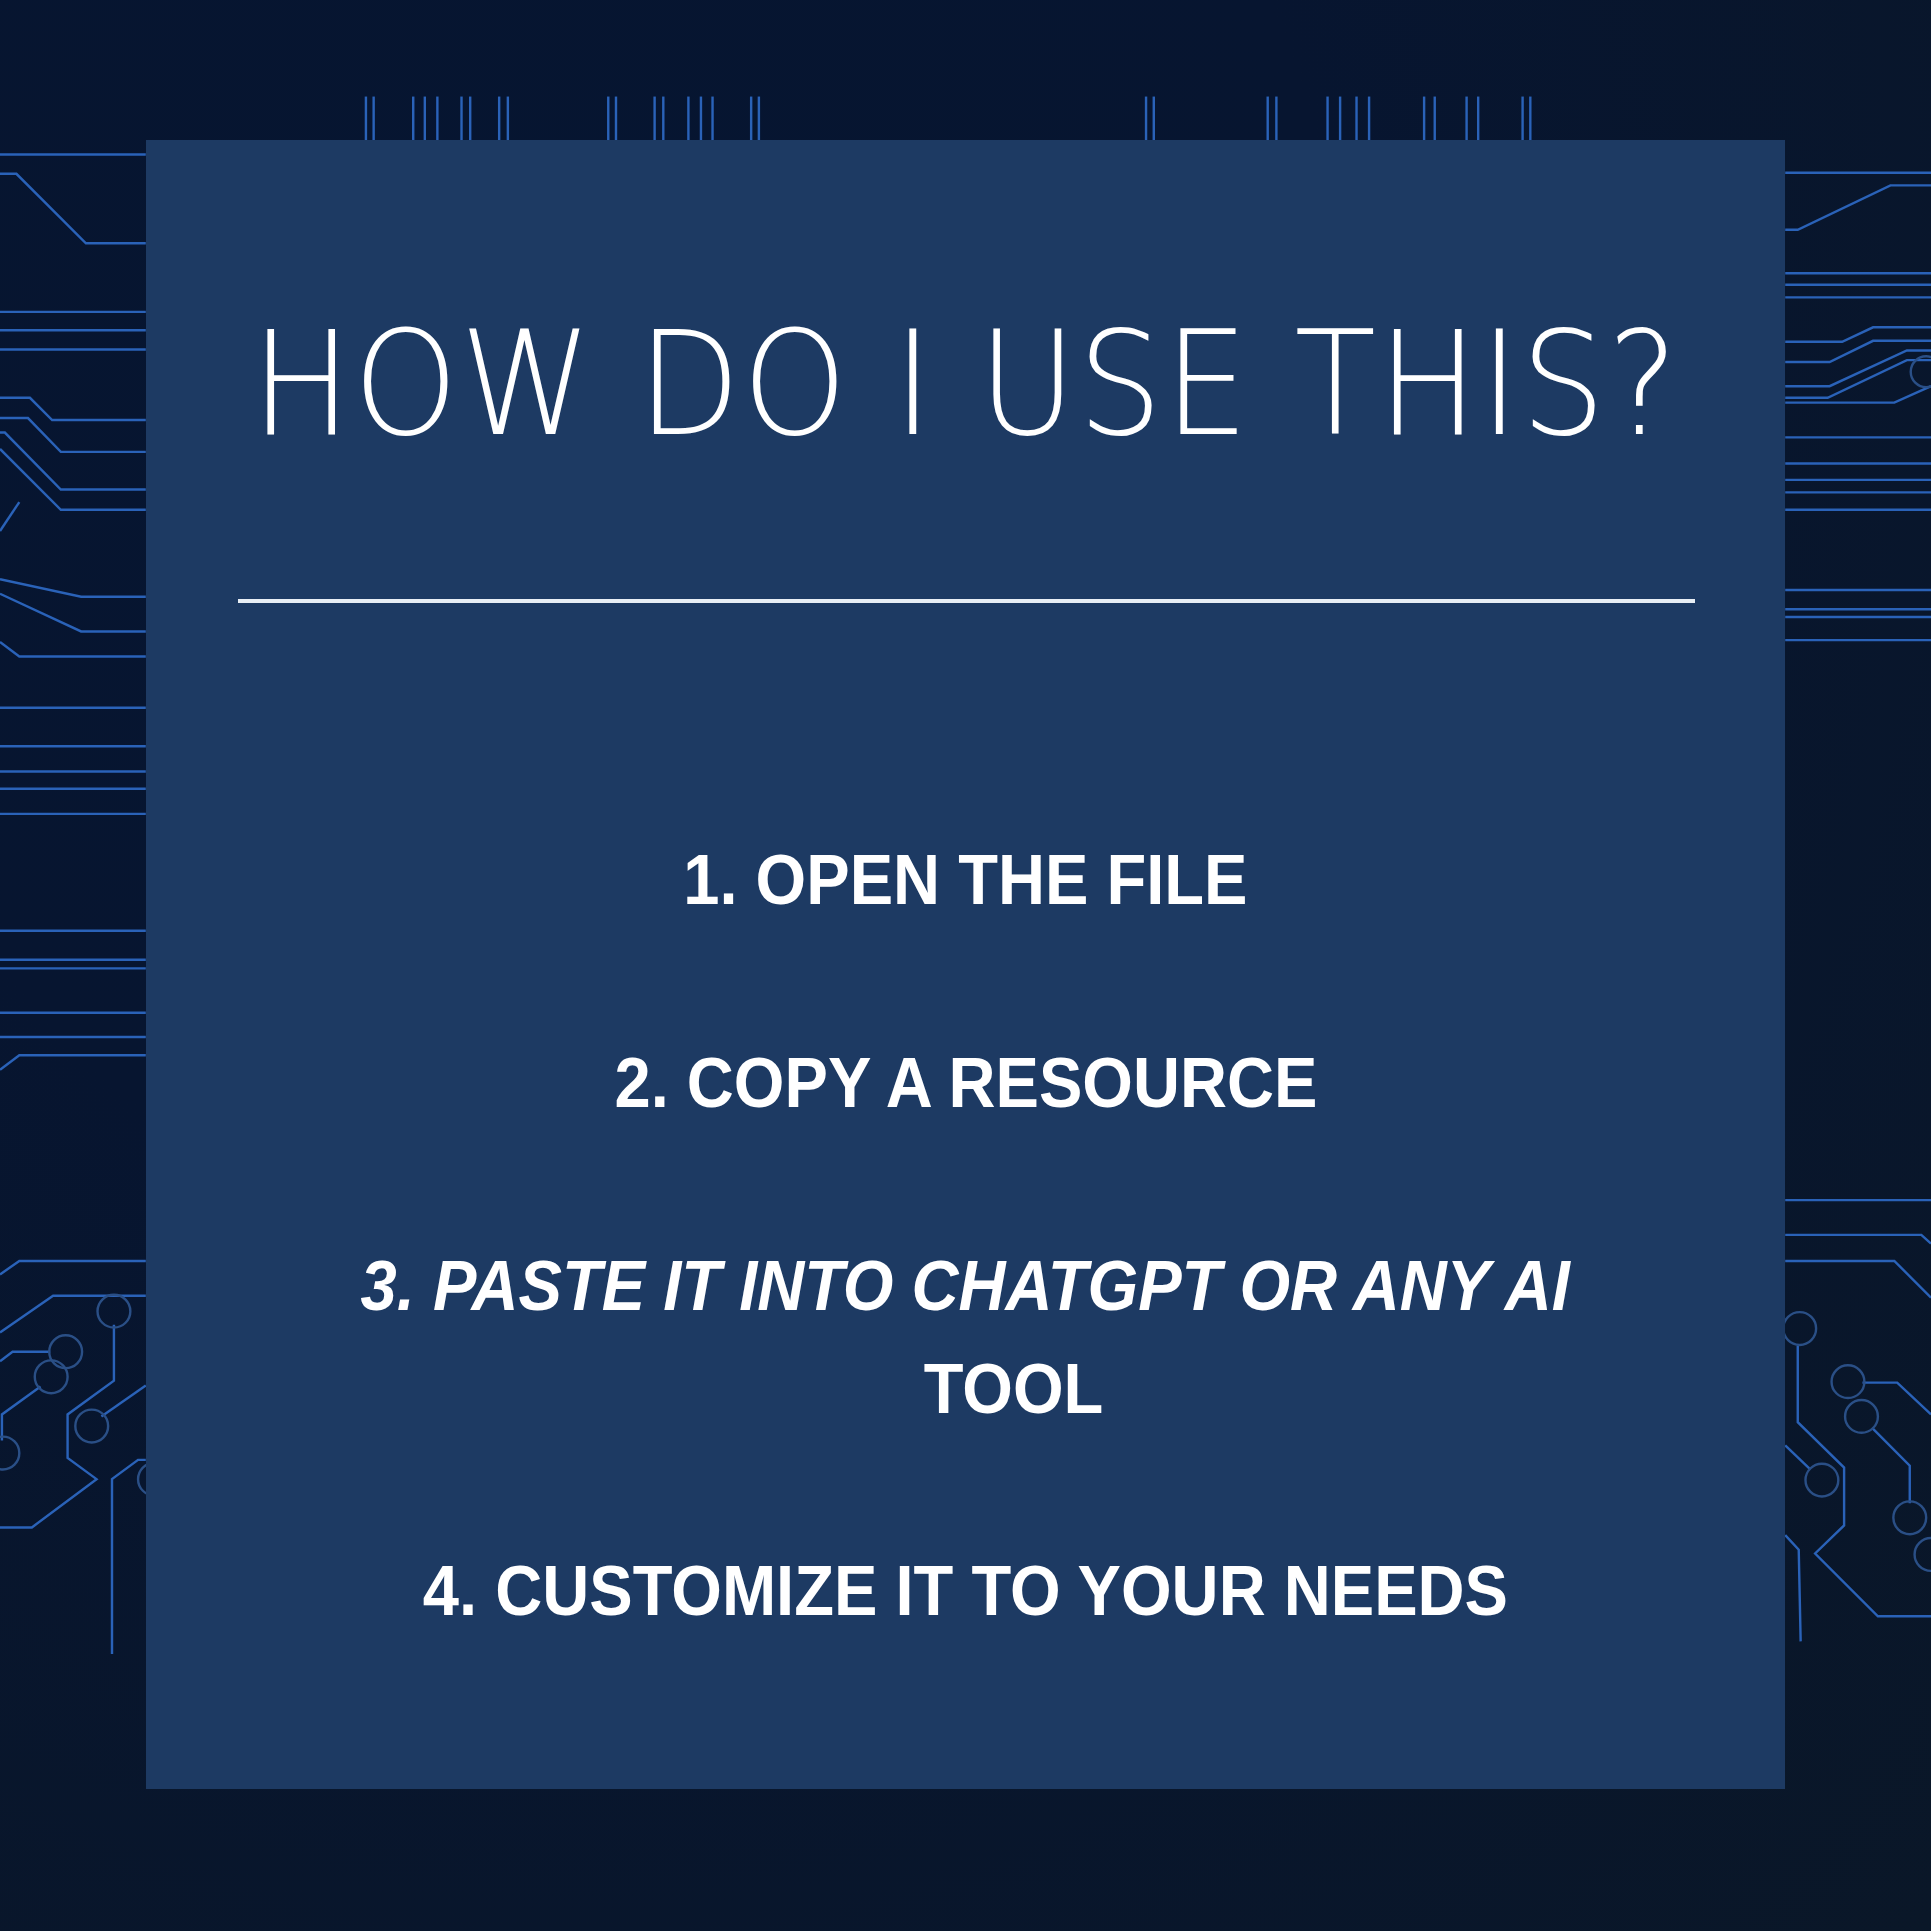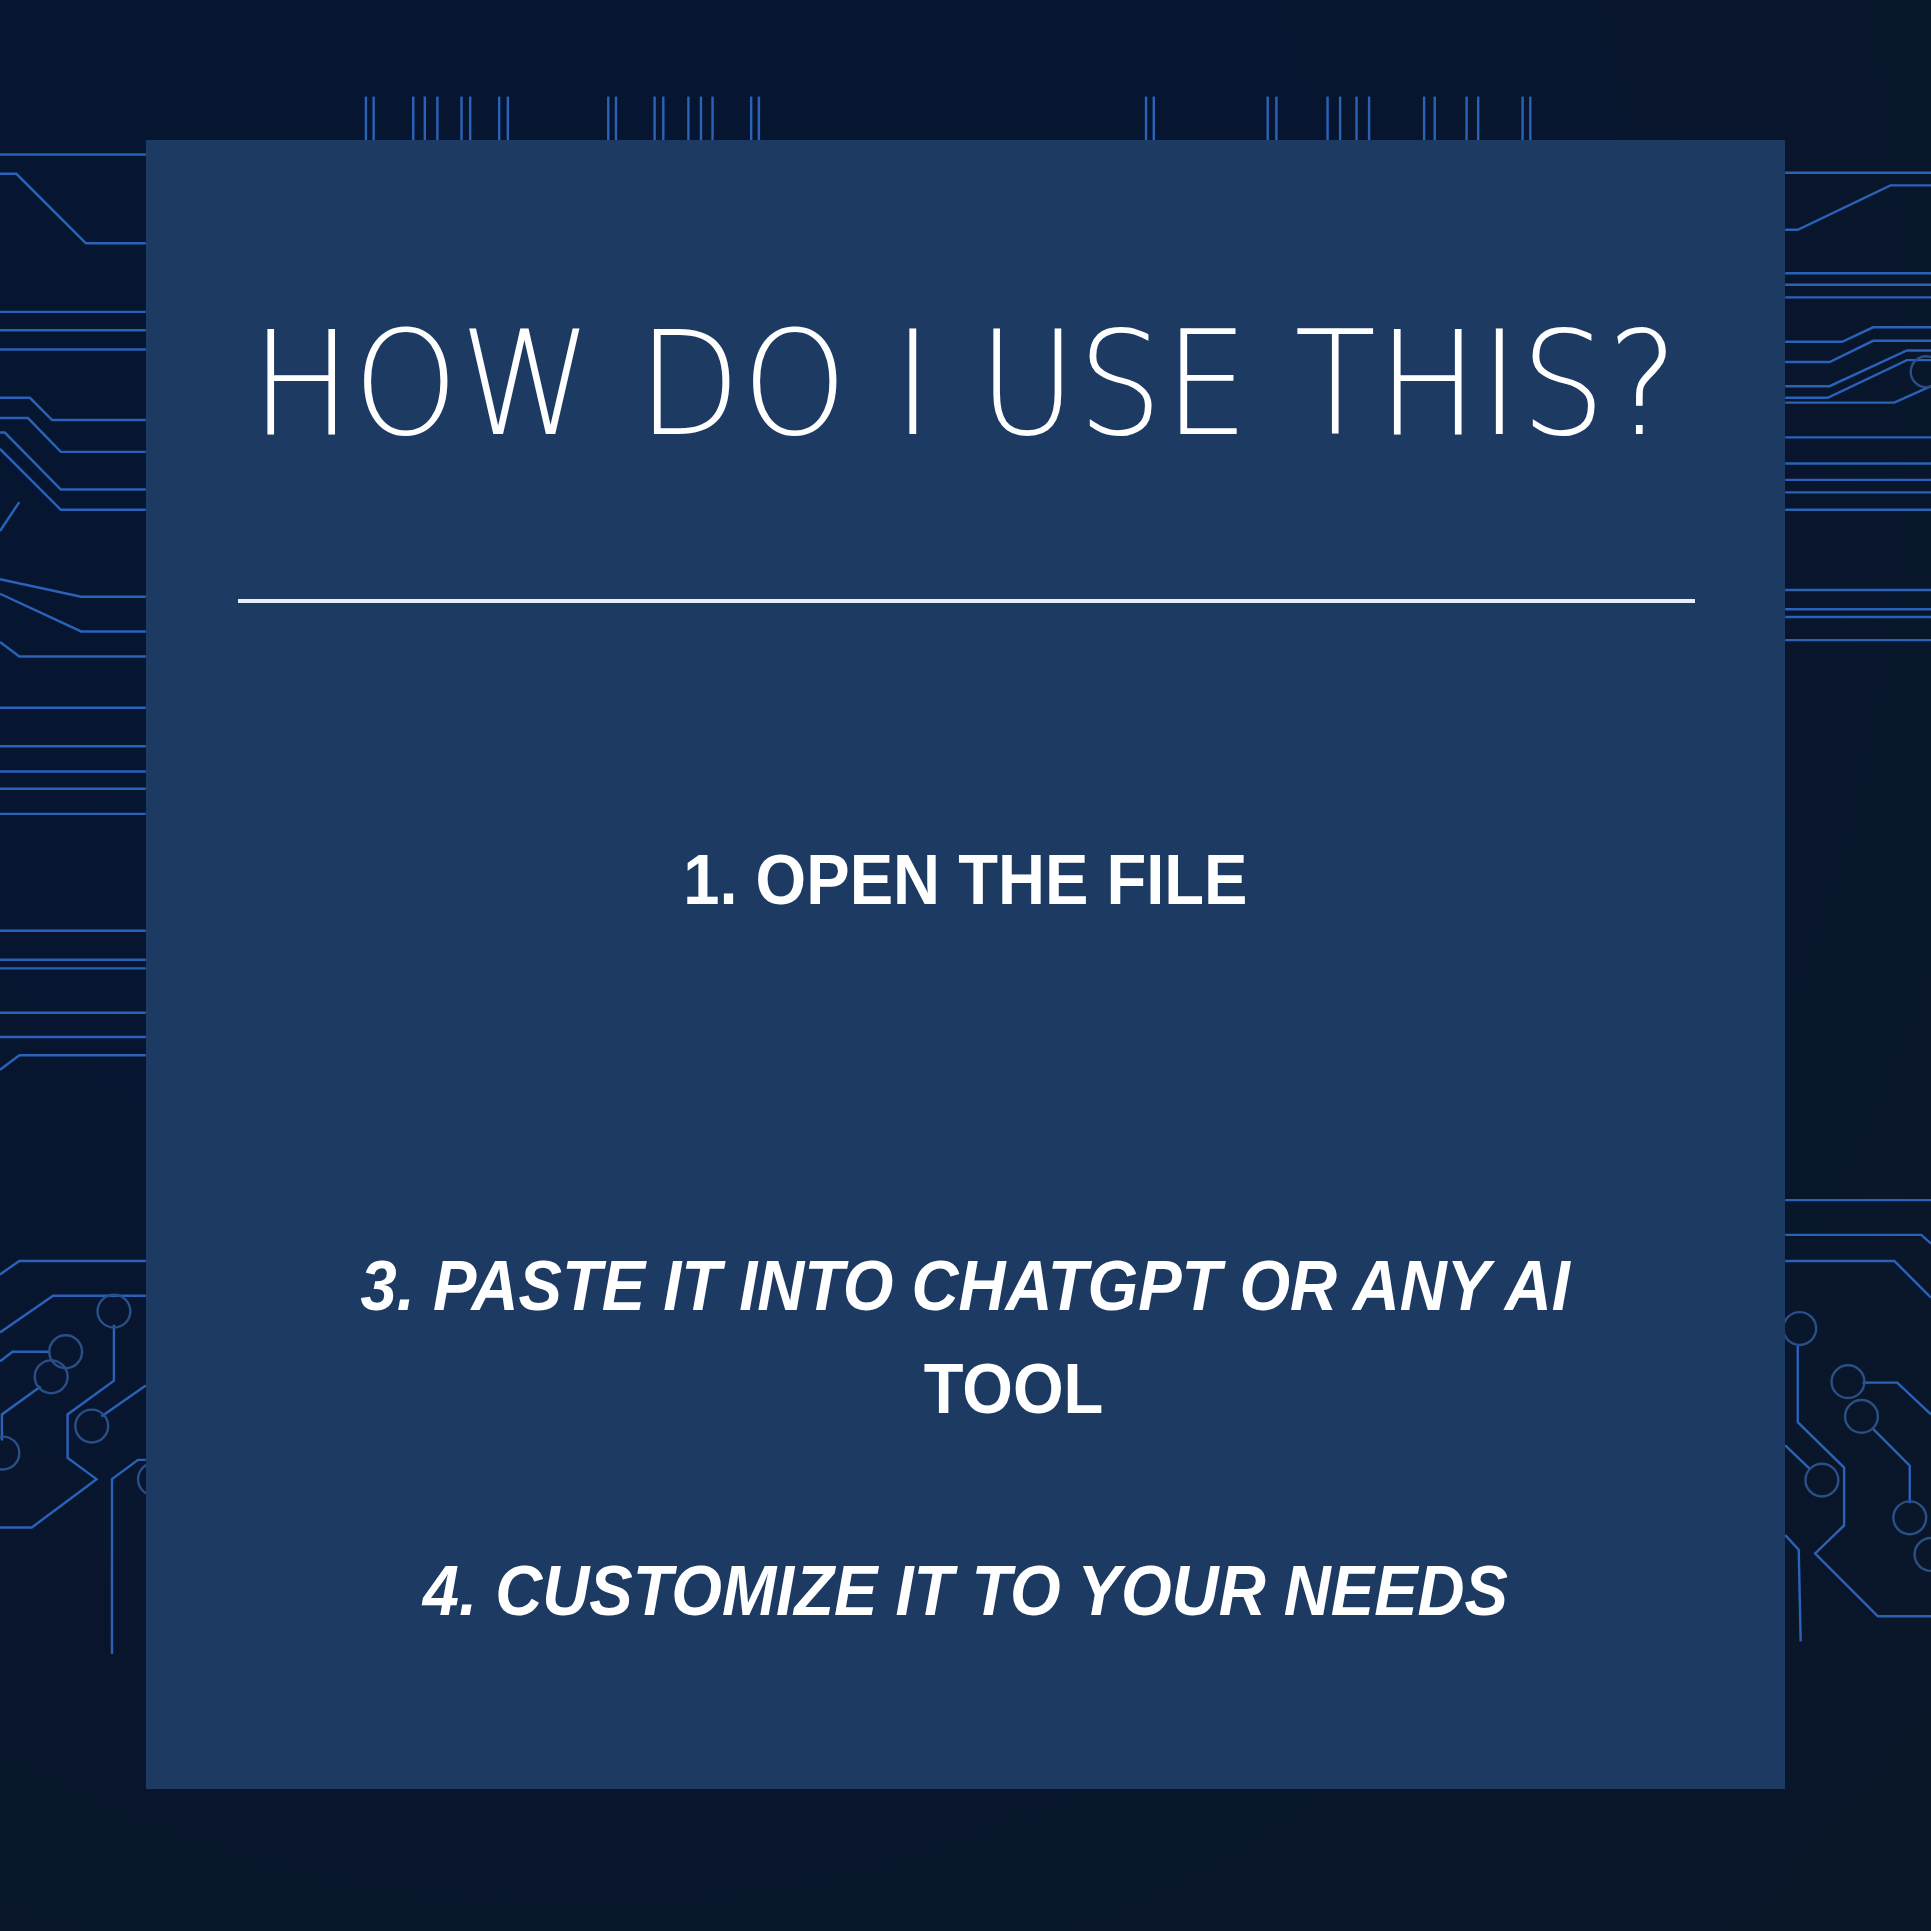--- a/index.html
+++ b/index.html
@@ -182,23 +182,26 @@
 <div class="panel"></div>
 
 <div class="title">HOW DO I USE THIS?</div>
 
 <div class="divider"></div>
 
 <div class="steps">
   <div class="step" style="top:830px;">
     <span>1. OPEN THE FILE</span>
   </div>
+  <div class="step" style="top:1033px;">
+    <span>2. COPY A RESOURCE</span>
+  </div>
   <div class="step" style="top:1236px;font-style:italic;">
     <span>3. PASTE IT INTO CHATGPT OR ANY AI</span>
   </div>
   <div class="step" style="top:1339px;padding-left:48px;">
     <span>TOOL</span>
   </div>
-  <div class="step" style="top:1541px;font-style:italic;">
+  <div class="step" style="top:1541px;">
     <span>4. CUSTOMIZE IT TO YOUR NEEDS</span>
   </div>
 </div>
 
 
 </body></html>

